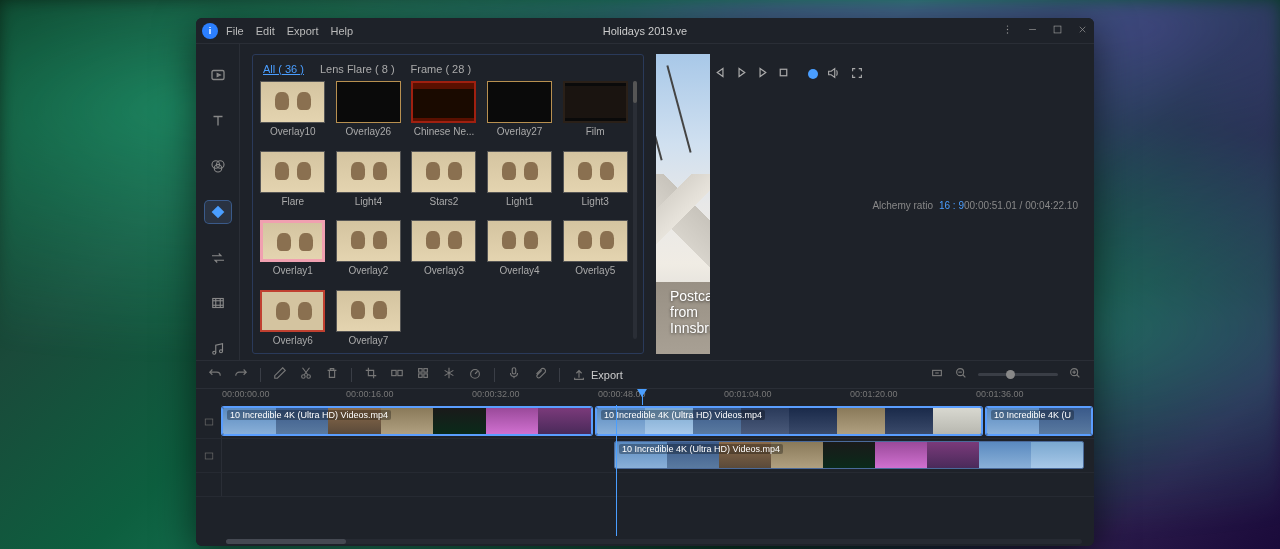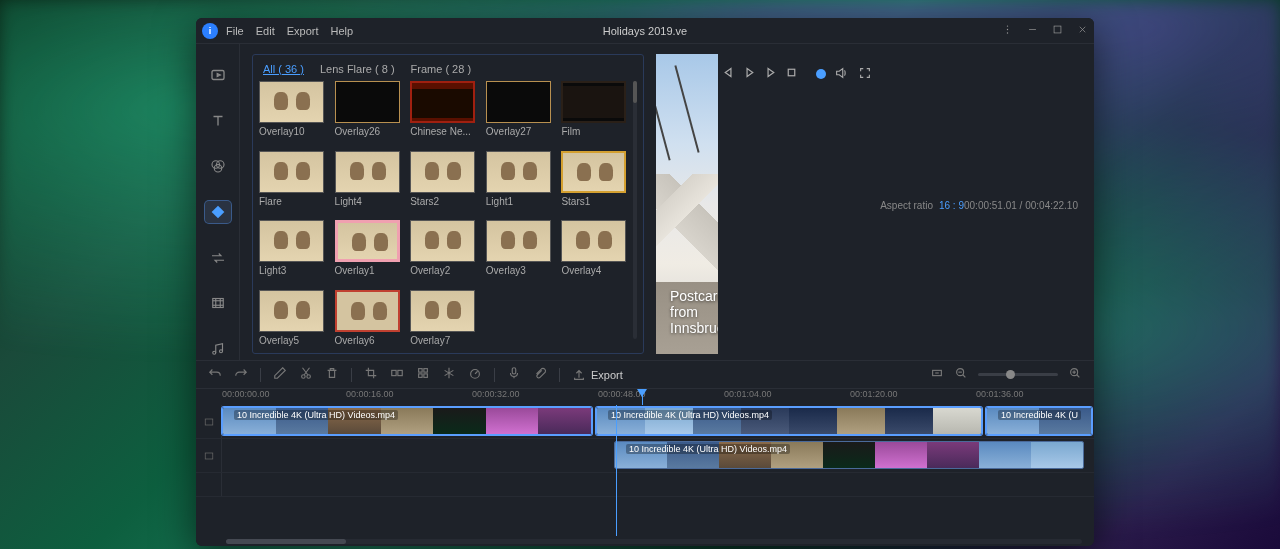--- a/index.html
+++ b/index.html
@@ -103,21 +103,21 @@
   position:relative; flex:1; overflow:hidden;
 }
 .overlay-grid {
   display:grid;
   grid-template-columns: repeat(5, 1fr);
   gap: 6px 8px;
   padding-right:8px;
   overflow-y:hidden;
   height:100%;
 }
-.ov-item { display:flex; flex-direction:column; }
+.ov-item { display:flex; flex-direction:column; align-items:center; }
 .thumb {
   width:65px; height:42px;
   background:#3a3225;
   border:1px solid #555;
   position:relative;
   overflow:hidden;
 }
 .thumb.dark { background:#0a0a0a; border:1px solid #b89050; }
 .thumb.dark2 { background:#0a0a0a; border:1px solid #666; }
 .thumb.corners::before, .thumb.corners::after {
@@ -265,21 +265,21 @@
 .track-head svg { width:12px; height:12px; color:#666; }
 .track-content { flex:1; position:relative; height:100%; }
 
 .clip {
   position:absolute; top:2px; height:28px;
   border:1px solid #4a6a9a; border-radius:2px;
   overflow:hidden; display:flex;
 }
 .clip.selected { border-color:#5a9eff; box-shadow:0 0 0 1px #5a9eff; }
 .clip-label {
-  position:absolute; left:11px; top:2px; font-size:9px; color:#fff;
+  position:absolute; left:4px; top:2px; font-size:9px; color:#fff;
   background:rgba(0,0,0,.3); padding:0 3px; border-radius:2px;
   white-space:nowrap; z-index:2;
 }
 .clip-thumbs {
   display:flex; height:100%; width:100%;
 }
 .clip-thumbs div { flex:1; min-width:24px; }
 .ct2 { background:linear-gradient(#8a6a4a,#5a4a3a); }
 .ct3 { background:linear-gradient(#1a1a1a,#0a2a1a); }
 .ct4 { background:linear-gradient(#9a4a9a,#d070d0); }
@@ -449,24 +449,20 @@
             <div class="ov-item">
                 <div class="thumb dogs"></div>
                 <div class="ov-label">Stars2</div>
               </div>
             <div class="ov-item">
                 <div class="thumb dogs"></div>
                 <div class="ov-label">Light1</div>
               </div>
 
             <div class="ov-item">
-                <div class="thumb gold dogs"></div>
-                <div class="ov-label">Stars1</div>
-              </div>
-            <div class="ov-item">
                 <div class="thumb dogs"></div>
                 <div class="ov-label">Light3</div>
               </div>
             <div class="ov-item">
                 <div class="thumb pink dogs"></div>
                 <div class="ov-label">Overlay1</div>
               </div>
             <div class="ov-item">
                 <div class="thumb blue dogs"></div>
                 <div class="ov-label">Overlay2</div>
@@ -528,21 +524,21 @@
                   <path d="M3 6v4h3l4 3V3L6 6H3z"></path>
                   <path d="M12 5c1 1 1 5 0 6"></path>
                 </svg></span>
             <span><svg viewBox="0 0 16 16" fill="none" stroke="currentColor" stroke-width="1.3">
                   <path d="M3 6V3h3M13 6V3h-3M3 10v3h3M13 10v3h-3"></path>
                 </svg></span>
           </div>
         </div>
         <div class="preview-bottom">
           <div class="aspect">
-            <span>Aspect ratio</span>
+            <span>Alchemy ratio</span>
             <span class="val">16 : 9</span>
           </div>
           <div>00:00:51.01 / 00:04:22.10</div>
         </div>
       </div>
     </div>
   </div>
 
   <div class="timeline-area">
     <div class="tl-toolbar">

